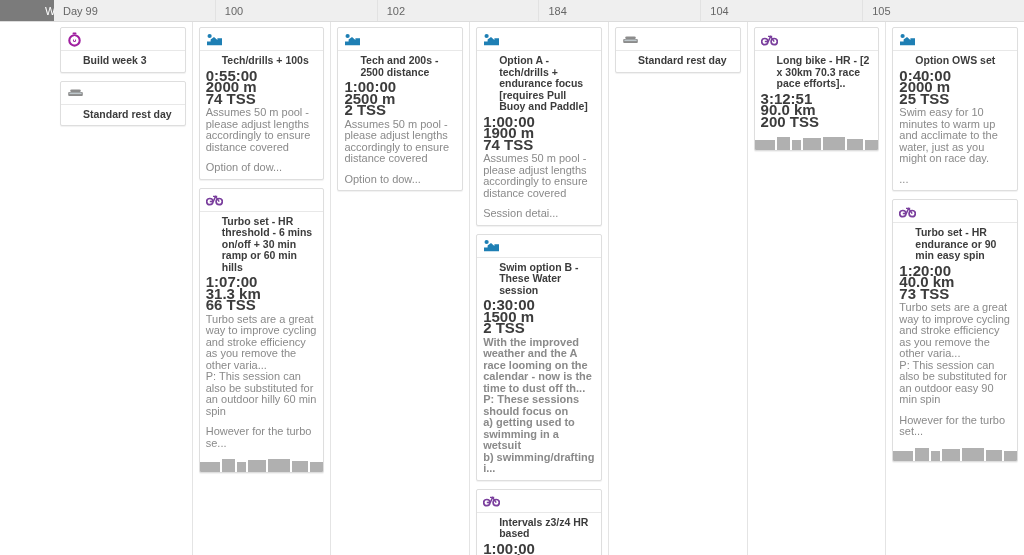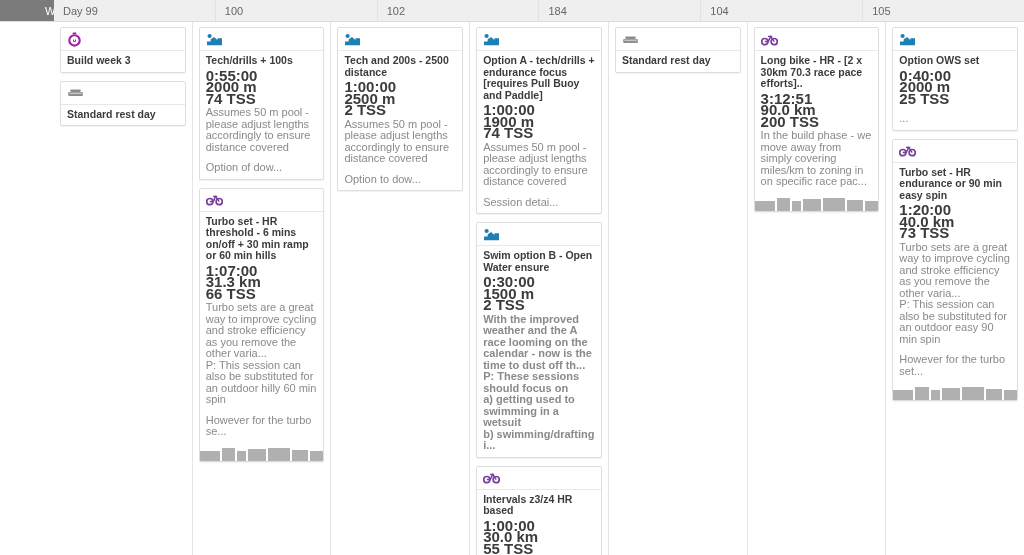--- a/index.html
+++ b/index.html
@@ -94,21 +94,21 @@
     padding-left: 6px;
   }
   .card-body {
     padding: 4px 6px 5px 6px;
   }
   .card-title {
     font-size: 10.5px;
     font-weight: bold;
     color: #3c3c3c;
     line-height: 11.5px;
-    margin: 0 0 3px 0;
+    margin: 0 0 3px 16px;
     word-wrap: break-word;
   }
   .card-title.solo { margin-bottom: 0; }
   .metric {
     font-size: 15px;
     font-weight: bold;
     color: #3c3c3c;
     line-height: 11.5px;
   }
   .desc {
@@ -280,21 +280,21 @@
         <div class="card">
           <div class="card-icon-bar">
             <span>
               <svg class="icon icon-swim" viewBox="0 0 17 13">
                 <circle cx="3.6" cy="3.0" r="2.1" fill="#1e7fb4"></circle>
                 <path d="M1 12.2 L1 8.4 L4.6 8.4 L4.6 6.4 L8.0 4.0 L11.4 7.0 L11.4 5.2 L16 5.2 L16 12.2 Z" fill="#1e7fb4"></path>
               </svg>
             </span>
           </div>
           <div class="card-body">
-            <div class="card-title">Swim option B - Open Water ensure</div>
+            <div class="card-title">Swim option B - These Water session</div>
             <div class="metric">0:30:00</div>
             <div class="metric">1500 m</div>
             <div class="metric">2 TSS</div>
             <div class="desc" style="white-space: pre-line; font-weight: bold;">With the improved weather and the A race looming on the calendar - now is the time to dust off th...
 P: These sessions should focus on
 a) getting used to swimming in a wetsuit
 b) swimming/drafting i...</div>
           </div>
         </div>
         <div class="card">
@@ -343,21 +343,20 @@
                 <path d="M3.8 8.6 L7.2 8.6 L9.6 3.4 L13.2 8.6" fill="none" stroke="#7a3f9d" stroke-width="1.5" stroke-linejoin="round"></path>
                 <path d="M7.0 3.4 L11.2 3.4" stroke="#7a3f9d" stroke-width="1.4"></path>
               </svg>
             </span>
           </div>
           <div class="card-body">
             <div class="card-title">Long bike - HR - [2 x 30km 70.3 race pace efforts]..</div>
             <div class="metric">3:12:51</div>
             <div class="metric">90.0 km</div>
             <div class="metric">200 TSS</div>
-            <div class="desc" style="white-space: pre-line;">In the build phase - we move away from simply covering miles/km to zoning in on specific race pac...</div>
           </div>
           <div class="redaction">
             <span style="flex-grow:18;height:10px;"></span>
             <span style="flex-grow:12;height:13px;"></span>
             <span style="flex-grow:8;height:10px;"></span>
             <span style="flex-grow:16;height:12px;"></span>
             <span style="flex-grow:20;height:13px;"></span>
             <span style="flex-grow:14;height:11px;"></span>
             <span style="flex-grow:12;height:10px;"></span>
           </div>
@@ -371,20 +370,21 @@
                 <circle cx="3.6" cy="3.0" r="2.1" fill="#1e7fb4"></circle>
                 <path d="M1 12.2 L1 8.4 L4.6 8.4 L4.6 6.4 L8.0 4.0 L11.4 7.0 L11.4 5.2 L16 5.2 L16 12.2 Z" fill="#1e7fb4"></path>
               </svg>
             </span>
           </div>
           <div class="card-body">
             <div class="card-title">Option OWS set</div>
             <div class="metric">0:40:00</div>
             <div class="metric">2000 m</div>
             <div class="metric">25 TSS</div>
+            <div class="desc" style="white-space: pre-line;">Swim easy for 10 minutes to warm up and acclimate to the water, just as you might on race day.</div>
             <div class="desc desc-gap">...</div>
           </div>
         </div>
         <div class="card">
           <div class="card-icon-bar">
             <span>
               <svg class="icon icon-bike" viewBox="0 0 17 13">
                 <circle cx="3.8" cy="8.6" r="3.1" fill="none" stroke="#7a3f9d" stroke-width="1.7"></circle>
                 <circle cx="13.2" cy="8.6" r="3.1" fill="none" stroke="#7a3f9d" stroke-width="1.7"></circle>
                 <path d="M3.8 8.6 L7.2 8.6 L9.6 3.4 L13.2 8.6" fill="none" stroke="#7a3f9d" stroke-width="1.5" stroke-linejoin="round"></path>

